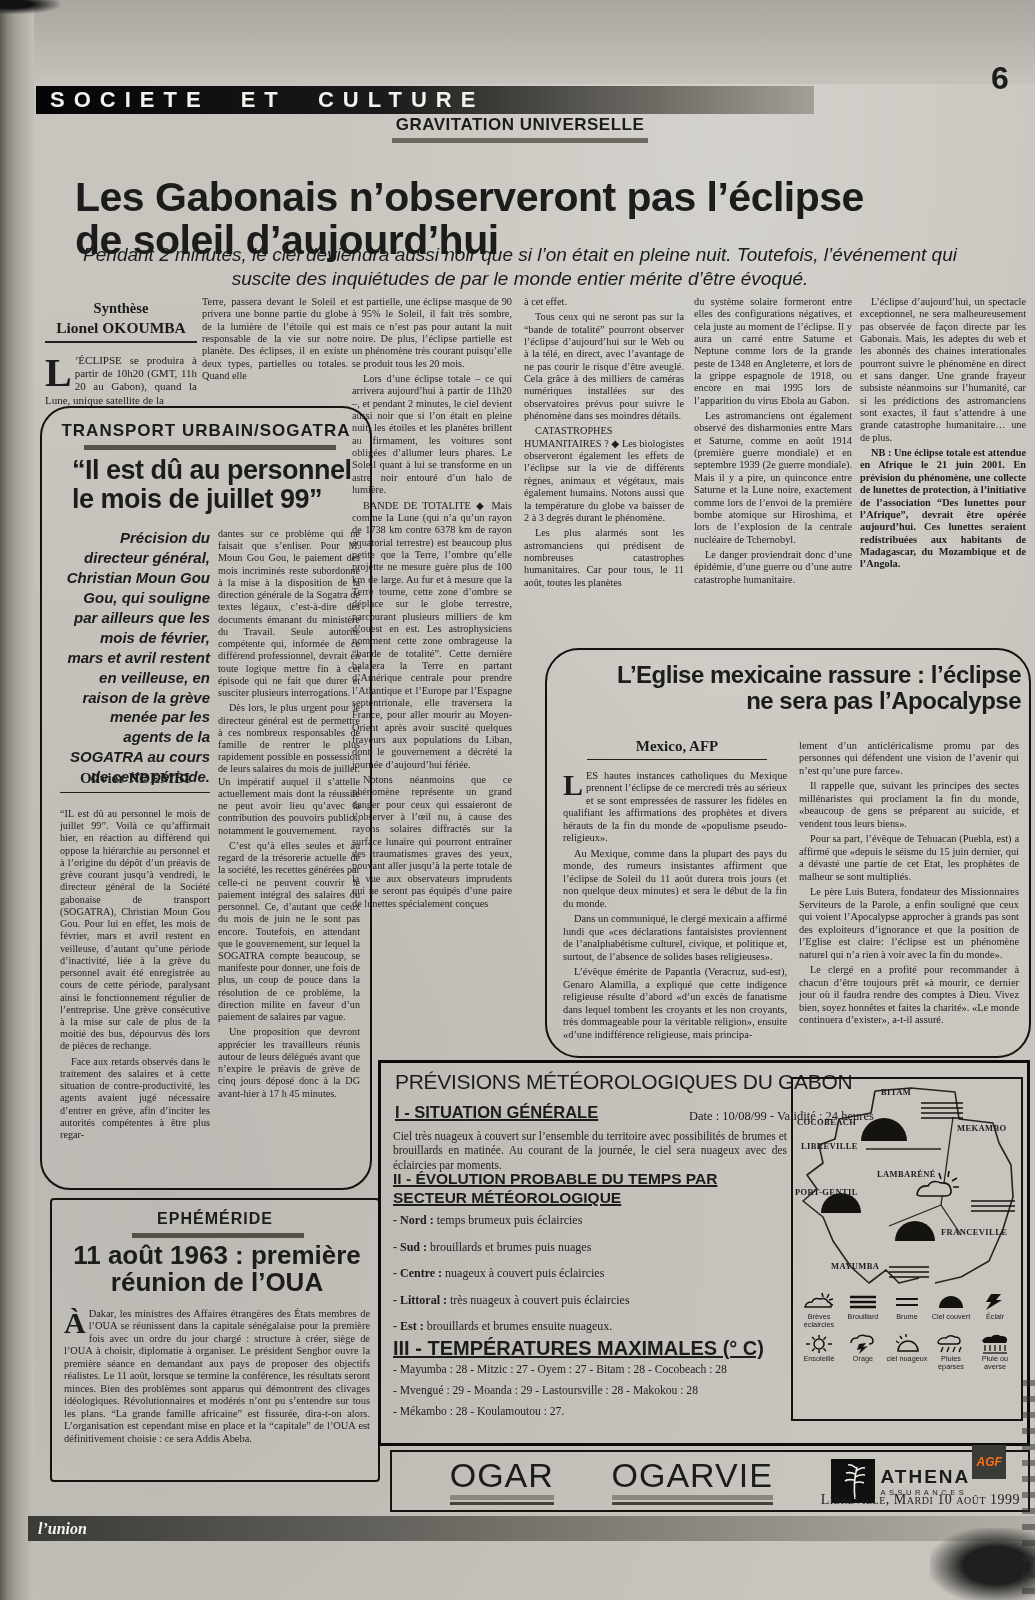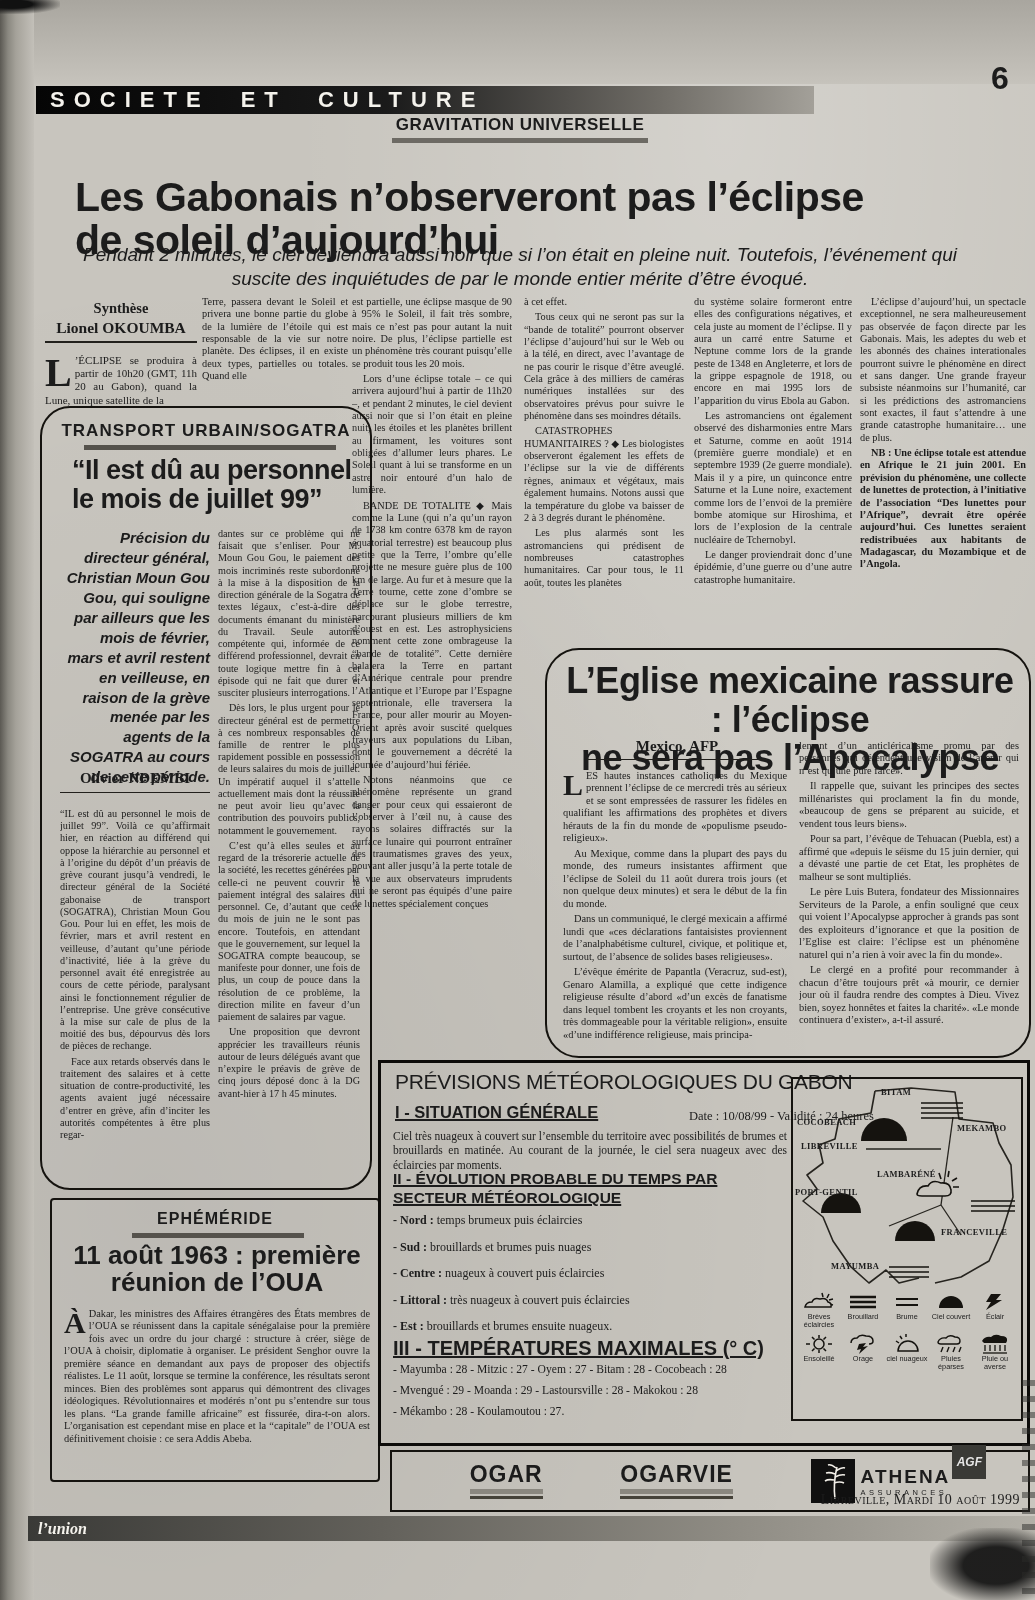--- a/index.html
+++ b/index.html
@@ -45,21 +45,21 @@
   .sogatra{left:40px;top:406px;width:332px;height:784px;border-radius:30px;}
   .box-kicker{position:absolute;left:0;right:0;text-align:center;font-family:"Liberation Sans",sans-serif;font-weight:bold;letter-spacing:1px;}
   .sog-kicker{top:13px;font-size:17px;}
   .sog-kicker-bar{position:absolute;left:42px;top:37px;width:252px;height:5px;background:#55524c;}
   .sog-headline{position:absolute;left:30px;top:48px;width:308px;font-family:"Liberation Sans",sans-serif;font-weight:bold;font-size:27px;line-height:1.08;letter-spacing:-.5px;}
   .sog-lead{position:absolute;left:18px;top:120px;width:150px;font-family:"Liberation Sans",sans-serif;font-weight:bold;font-style:italic;font-size:15px;line-height:1.33;text-align:right;}
   .sog-byline{position:absolute;left:18px;top:362px;width:150px;text-align:center;font-weight:bold;font-size:15px;border-bottom:1.5px solid #22201c;padding-bottom:5px;}
   .sog-c1{position:absolute;left:18px;top:400px;width:150px;height:366px;font-size:10.2px;}
   .sog-c2{position:absolute;left:176px;top:120px;width:142px;height:646px;font-size:10.2px;}
   .eglise{left:545px;top:648px;width:486px;height:410px;border-radius:34px;}
-  .egl-headline{position:absolute;left:12px;top:12px;width:462px;text-align:center;font-family:"Liberation Sans",sans-serif;font-weight:bold;font-size:36px;line-height:1.07;letter-spacing:-.5px;}
+  .egl-headline{position:absolute;left:12px;top:12px;width:462px;text-align:right;font-family:"Liberation Sans",sans-serif;font-weight:bold;font-size:24px;line-height:1.07;letter-spacing:-.5px;}
   .egl-byline{position:absolute;left:40px;top:88px;width:180px;text-align:center;font-weight:bold;font-size:15px;border-bottom:1.5px solid #22201c;padding-bottom:4px;}
   .egl-c1{position:absolute;left:16px;top:120px;width:224px;height:272px;font-size:10.4px;}
   .egl-c2{position:absolute;left:252px;top:90px;width:220px;height:302px;font-size:10.4px;}
   .ephemeride{left:50px;top:1198px;width:330px;height:284px;border-radius:4px;}
   .eph-kicker{top:10px;font-size:16px;}
   .eph-kicker-bar{position:absolute;left:80px;top:33px;width:172px;height:5px;background:#55524c;}
   .eph-headline{position:absolute;left:8px;top:42px;width:314px;text-align:center;font-family:"Liberation Sans",sans-serif;font-weight:bold;font-size:26px;line-height:1.05;}
   .eph-body{position:absolute;left:12px;top:108px;width:306px;height:164px;font-size:10.4px;line-height:1.2;text-align:justify;overflow:hidden;}
   
   .weather{left:378px;top:1060px;width:652px;height:386px;border:3px solid #0c0b09;box-sizing:border-box;}
@@ -76,27 +76,27 @@
   .wx-temps{position:absolute;left:12px;top:297px;width:392px;font-size:11.6px;line-height:1.8;}
   .map-box{position:absolute;left:410px;top:14px;width:232px;height:344px;border:2px solid #15130f;box-sizing:border-box;}
   .map-svg{position:absolute;left:0;top:0;}
   .city{position:absolute;font-size:8.5px;font-weight:bold;letter-spacing:.4px;white-space:nowrap;}
   .legend{position:absolute;left:4px;top:212px;width:220px;display:grid;grid-template-columns:repeat(5,1fr);row-gap:4px;}
   .lg-item{text-align:center;}
   .lg-item svg{display:block;margin:0 auto;}
   .lg-label{font-family:"Liberation Sans",sans-serif;font-size:7.3px;line-height:1.1;display:block;}
   
   .ad-band{left:390px;top:1450px;width:640px;height:62px;border:2px solid #15130f;box-sizing:border-box;display:flex;align-items:center;justify-content:space-evenly;}
-  .ad-logo{font-family:"Liberation Sans",sans-serif;font-weight:bold;font-size:23px;letter-spacing:1px;text-align:center;line-height:1;}
+  .ad-logo{font-family:"Liberation Sans",sans-serif;font-weight:normal;font-size:34px;letter-spacing:1px;text-align:center;line-height:1;}
   .ad-bar1{height:5px;background:#8a877f;margin-top:3px;}
   .ad-bar2{height:3px;background:#454239;margin-top:2px;}
   .athena{display:flex;align-items:center;gap:6px;position:relative;}
   .athena-text .t1{font-family:"Liberation Sans",sans-serif;font-weight:bold;font-size:19px;letter-spacing:2px;}
   .athena-text .t2{font-family:"Liberation Sans",sans-serif;font-size:7.5px;letter-spacing:3.5px;}
-  .agf{position:absolute;right:-36px;top:-14px;width:34px;height:34px;background:#3a3a36;color:#e5e5e5;display:flex;align-items:center;justify-content:center;font-family:"Liberation Sans",sans-serif;font-weight:bold;font-style:italic;font-size:12px;}
+  .agf{position:absolute;right:-36px;top:-14px;width:34px;height:34px;background:#3a3a36;color:#f97316;display:flex;align-items:center;justify-content:center;font-family:"Liberation Sans",sans-serif;font-weight:bold;font-style:italic;font-size:12px;}
   .dateline{left:600px;top:1492px;width:420px;text-align:right;font-size:14px;font-variant:small-caps;letter-spacing:.5px;}
   .footer-bar{left:28px;top:1516px;width:1007px;height:25px;background:linear-gradient(to right,#3a3a37 0%,#63615b 35%,#8f8c84 70%,#b3b0a8 100%);
     color:#f4f2ec;font-weight:bold;font-style:italic;font-size:16px;line-height:25px;padding-left:10px;box-sizing:border-box;}
 </style>
 </head>
 <body>
 
 <div class="page">
   <div class="abs top-strip"></div>
   <div class="abs edge-left"></div>

